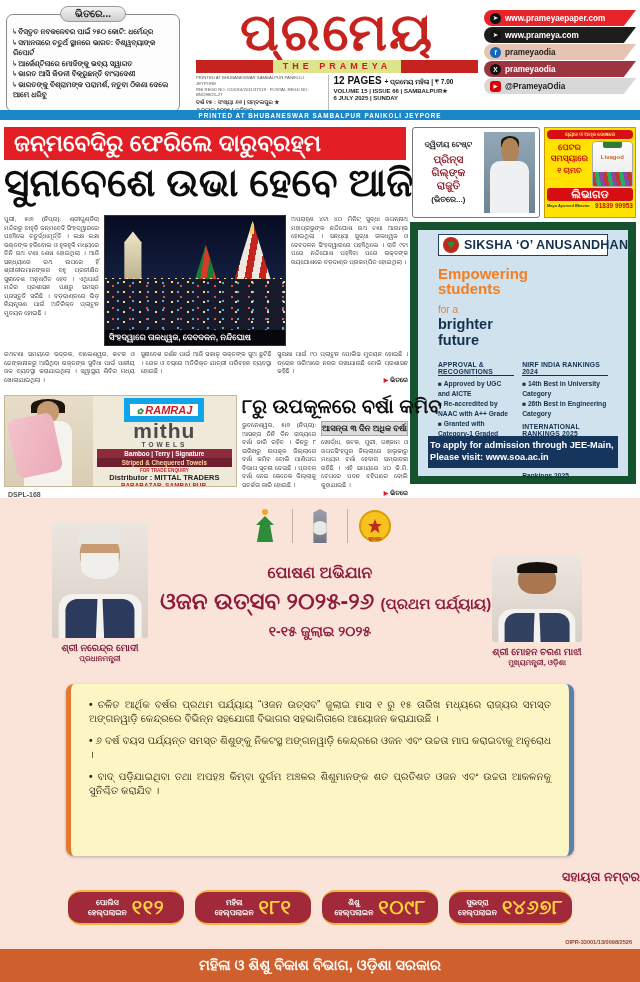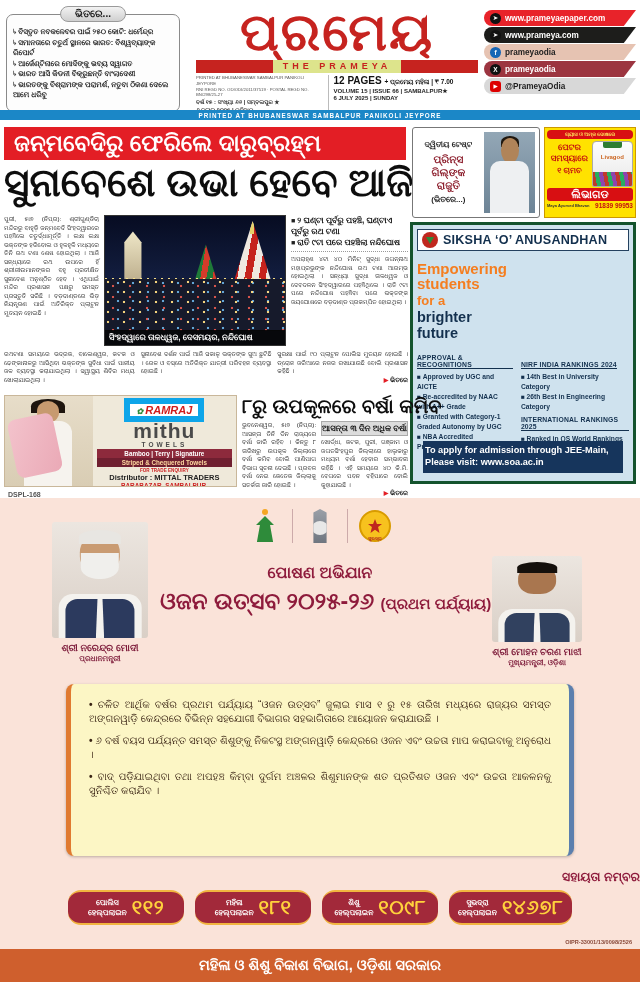--- a/index.html
+++ b/index.html
@@ -93,29 +93,29 @@
   .liv-bottle { width:48%; height:46px; margin-top:2px; background:linear-gradient(#fdfdfd,#e8e8e8); border:1px solid #aaa; border-radius:4px 4px 2px 2px; position:relative; overflow:hidden; }
   .liv-cap { position:absolute; left:25%; top:-1px; width:50%; height:7px; background:#2e7d32; border-radius:2px; }
   .liv-bl { position:absolute; width:100%; top:12px; text-align:center; font-size:6px; font-weight:900; color:#c62; }
   .liv-fruit { position:absolute; bottom:0; width:100%; height:14px; background:repeating-linear-gradient(80deg,#c0392b 0 4px,#27ae60 4px 8px,#8e44ad 8px 12px); }
   .liv-brand { background:#d80f12; color:#fff; font-size:11px; font-weight:900; text-align:center; border-radius:3px; margin-top:1px; }
   .liv-ph { display:flex; justify-content:space-between; align-items:center; margin-top:1px; }
   .liv-dealer { font-size:4px; color:#333; font-weight:bold; }
   .liv-phone { font-size:6.5px; color:#c40c0f; font-weight:900; }
 
   
-  .soa { position:absolute; left:410px; top:222px; width:226px; height:262px; background:#cfe2ee; border:3px solid #14532d; padding:4px 4px; }
+  .soa { position:absolute; left:410px; top:222px; width:226px; height:262px; background:#cfe2ee; border:8px solid #14532d; padding:4px 20px; }
   .soa-head { display:flex; align-items:center; gap:5px; background:#fff; border:1px solid #24415f; padding:2px 4px; }
   .soa-logo { width:16px; height:16px; border-radius:50%; background:#c0281e; position:relative; flex:0 0 auto; }
   .soa-logo::after { content:""; position:absolute; left:4px; top:5px; width:8px; height:7px; background:#2e8b3a; clip-path:polygon(0 0,100% 0,50% 100%); }
   .soa-title { font-size:12.6px; font-weight:900; color:#13304e; letter-spacing:.2px; white-space:nowrap; }
   .soa-mid { display:flex; margin-top:10px; }
   .soa-tag { width:46%; }
   .soa-t1 { color:#f57e20; font-size:15px; font-weight:900; line-height:1.0; }
-  .soa-t3 { color:#f57e20; font-size:13px; font-weight:bold; margin-top:2px; }
+  .soa-t3 { color:#f57e20; font-size:10px; font-weight:normal; margin-top:8px; }
   .soa-t4 { color:#13304e; font-size:14.5px; font-weight:900; margin-top:1px; }
   .soa-col { width:54%; }
   .soa-h { font-size:6.8px; font-weight:900; color:#13304e; border-bottom:1.2px solid #13304e; display:inline-block; margin-bottom:3px; letter-spacing:.2px; }
   .soa-item { font-size:7.6px; font-weight:bold; color:#13304e; line-height:1.6; }
   .soa-item::before { content:"■ "; color:#f5a623; font-size:6.5px; }
   .soa-item.dk::before { color:#13304e; }
   .soa-cols2 { display:flex; gap:8px; margin-top:12px; }
   .soa-c2a { width:47%; } .soa-c2b { width:53%; }
   .soa-item.sm { font-size:6.7px; line-height:1.5; }
   .soa-foot { position:absolute; left:10px; right:10px; bottom:8px; background:#16355c; color:#fff; text-align:left; font-size:9.2px; font-weight:bold; padding:4px 2px; line-height:1.3; cursor:pointer; }
@@ -264,27 +264,23 @@
   <div class="headline">ସୁନାବେଶେ ଉଭା ହେବେ ଆଜି</div>
 
   <div class="art-row1">
     <div class="col1 bodytext">ପୁରୀ, ୫ା୭ (ନିପ୍ର): ଶ୍ରୀଗୁଣ୍ଡିଚା ମନ୍ଦିରରୁ ବାହୁଡ଼ି ଜନ୍ମବେଦି ସିଂହଦ୍ୱାରରେ ପହଞ୍ଚିଲେ ଚତୁର୍ଦ୍ଧାମୂର୍ତ୍ତି । ଲକ୍ଷ ଲକ୍ଷ ଭକ୍ତଙ୍କ ହରିବୋଲ ଓ ହୁଳହୁଳି ମଧ୍ୟରେ ତିନି ରଥ ଟଣା ଶେଷ ହୋଇଥିଲା । ଆଜି ସନ୍ଧ୍ୟାରେ ରଥ ଉପରେ ହିଁ ଶ୍ରୀଜୀଉମାନଙ୍କର ବହୁ ପ୍ରତୀକ୍ଷିତ ସୁନାବେଶ ଅନୁଷ୍ଠିତ ହେବ । ଏଥିପାଇଁ ମନ୍ଦିର ପ୍ରଶାସନ ପକ୍ଷରୁ ସମସ୍ତ ପ୍ରସ୍ତୁତି ସରିଛି । ବଡ଼ଦାଣ୍ଡରେ ଭିଡ଼ ନିୟନ୍ତ୍ରଣ ପାଇଁ ଅତିରିକ୍ତ ପ୍ଲାଟୁନ ମୁତୟନ ହୋଇଛି ।</div>
     <div class="photo">
       <div class="temple"></div>
       <div class="ch1 chariot"></div>
       <div class="ch2 chariot"></div>
       <div class="lights"></div>
       <div class="crowd"></div>
-      <div class="caption-bar">ସିଂହଦ୍ୱାରେ ତାଳଧ୍ୱଜ, ଦେସମୟର, ନନ୍ଦିଘୋଷ</div>
+      <div class="caption-bar">ସିଂହଦ୍ୱାରେ ତାଳଧ୍ୱଜ, ଦେବଦଳନ, ନନ୍ଦିଘୋଷ</div>
     </div>
     <div class="col3">
-      <div class="lead-bullets">
-        <div class="lead-bullet">୨ ଘଣ୍ଟା ପୂର୍ବରୁ ପହଞ୍ଚି, ଘଣ୍ଟାଏ ପୂର୍ବରୁ ରଥ ଟଣା</div>
-        <div class="lead-bullet">ରାତି ୯ଟା ପରେ ପହଞ୍ଚିଲା ନନ୍ଦିଘୋଷ</div>
-      </div>
       <div class="bodytext">ଅପରାହ୍ଣ ୪ଟା ୪୦ ମିନିଟ୍ ସୁଦ୍ଧା ଜଗନ୍ନାଥ ମହାପ୍ରଭୁଙ୍କ ନନ୍ଦିଘୋଷ ରଥ ଟଣା ଆରମ୍ଭ ହୋଇଥିଲା । ସନ୍ଧ୍ୟା ସୁଦ୍ଧା ତାଳଧ୍ୱଜ ଓ ଦେବଦଳନ ସିଂହଦ୍ୱାରରେ ପହଞ୍ଚିଥିଲେ । ରାତି ୯ଟା ପରେ ନନ୍ଦିଘୋଷ ପହଞ୍ଚିବା ପରେ ଭକ୍ତଙ୍କ ଜୟଘୋଷରେ ବଡ଼ଦାଣ୍ଡ ପ୍ରକମ୍ପିତ ହୋଇଥିଲା ।</div>
     </div>
   </div>
 
   <div class="art-row2">
     <div class="c bodytext">ରଥଟଣା ସମୟରେ ଭଦ୍ରକ, ବାଲେଶ୍ୱର, କଟକ ଓ ଢେଙ୍କାନାଳରୁ ଆସିଥିବା ଭକ୍ତଙ୍କ ସୁବିଧା ପାଇଁ ପାନୀୟ ଜଳ ବ୍ୟବସ୍ଥା କରାଯାଇଥିଲା । ସ୍ୱାସ୍ଥ୍ୟ ଶିବିର ମଧ୍ୟ ଖୋଲାଯାଇଥିଲା ।</div>
     <div class="c bodytext">ସୁନାବେଶ ଦର୍ଶନ ପାଇଁ ଆଜି ସକାଳୁ ଭକ୍ତଙ୍କ ସୁଅ ଛୁଟିଛି । ରେଳ ଓ ବସ୍‌ରେ ଅତିରିକ୍ତ ଯାତ୍ରୀ ପରିବହନ ବ୍ୟବସ୍ଥା ହୋଇଛି ।</div>
     <div class="c">
       <div class="bodytext">ସୁରକ୍ଷା ପାଇଁ ୯୦ ପ୍ଲାଟୁନ ପୋଲିସ ମୁତୟନ ହୋଇଛି । ଡ୍ରୋନ ଜରିଆରେ ନଜର ରଖାଯାଉଛି ବୋଲି ପ୍ରଶାସନ କହିଛି ।</div>
       <div class="more">ଭିତରେ</div>
@@ -433,20 +429,21 @@
         <div class="f-body"></div>
         <div class="f-vest"></div>
       </div>
       <div class="fig-name">ଶ୍ରୀ ମୋହନ ଚରଣ ମାଝୀ</div>
       <div class="fig-title">ମୁଖ୍ୟମନ୍ତ୍ରୀ, ଓଡ଼ିଶା</div>
     </div>
 
     <div class="gov-center">
       <div class="gt1">ପୋଷଣ ଅଭିଯାନ</div>
       <div class="gt2"><span>ଓଜନ ଉତ୍ସବ ୨୦୨୫-୨୬</span> <span class="small">(ପ୍ରଥମ ପର୍ଯ୍ୟାୟ)</span></div>
+      <div class="gt3">୧-୧୫ ଜୁଲାଇ ୨୦୨୫</div>
     </div>
 
     <div class="gov-box">
       <div class="gb-item">ଚଳିତ ଆର୍ଥିକ ବର୍ଷର ପ୍ରଥମ ପର୍ଯ୍ୟାୟ “ଓଜନ ଉତ୍ସବ” ଜୁଲାଇ ମାସ ୧ ରୁ ୧୫ ତାରିଖ ମଧ୍ୟରେ ରାଜ୍ୟର ସମସ୍ତ ଅଙ୍ଗନୱାଡ଼ି କେନ୍ଦ୍ରରେ ବିଭିନ୍ନ ସହଯୋଗୀ ବିଭାଗର ସହଭାଗିତାରେ ଆୟୋଜନ କରାଯାଉଛି ।</div>
       <div class="gb-item">୬ ବର୍ଷ ବୟସ ପର୍ଯ୍ୟନ୍ତ ସମସ୍ତ ଶିଶୁଙ୍କୁ ନିକଟସ୍ଥ ଅଙ୍ଗନୱାଡ଼ି କେନ୍ଦ୍ରରେ ଓଜନ ଏବଂ ଉଚ୍ଚତା ମାପ କରାଇବାକୁ ଅନୁରୋଧ ।</div>
       <div class="gb-item">ବାଦ୍ ପଡ଼ିଯାଇଥିବା ତଥା ଅପହଞ୍ଚ କିମ୍ବା ଦୁର୍ଗମ ଅଞ୍ଚଳର ଶିଶୁମାନଙ୍କ ଶତ ପ୍ରତିଶତ ଓଜନ ଏବଂ ଉଚ୍ଚତା ଆକଳନକୁ ସୁନିଶ୍ଚିତ କରାଯିବ ।</div>
     </div>
 
     <div class="help-title">ସହାୟତା ନମ୍ବର</div>
     <div class="pill-row">

